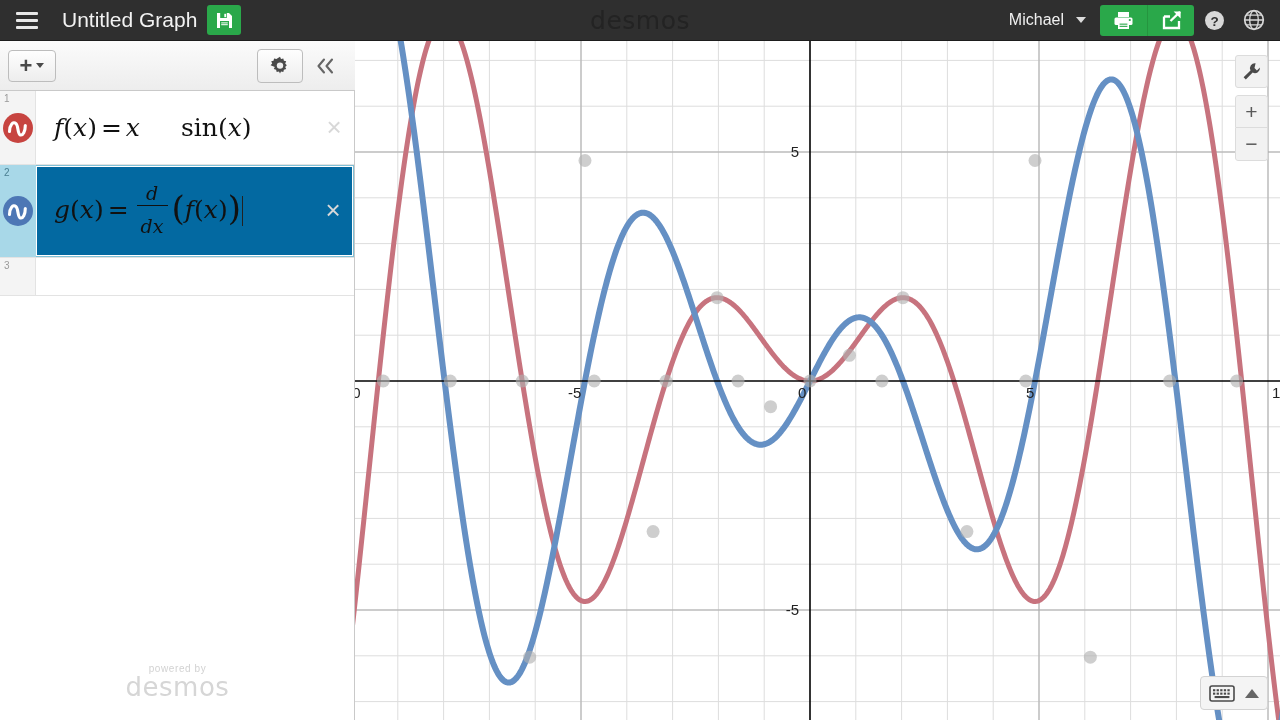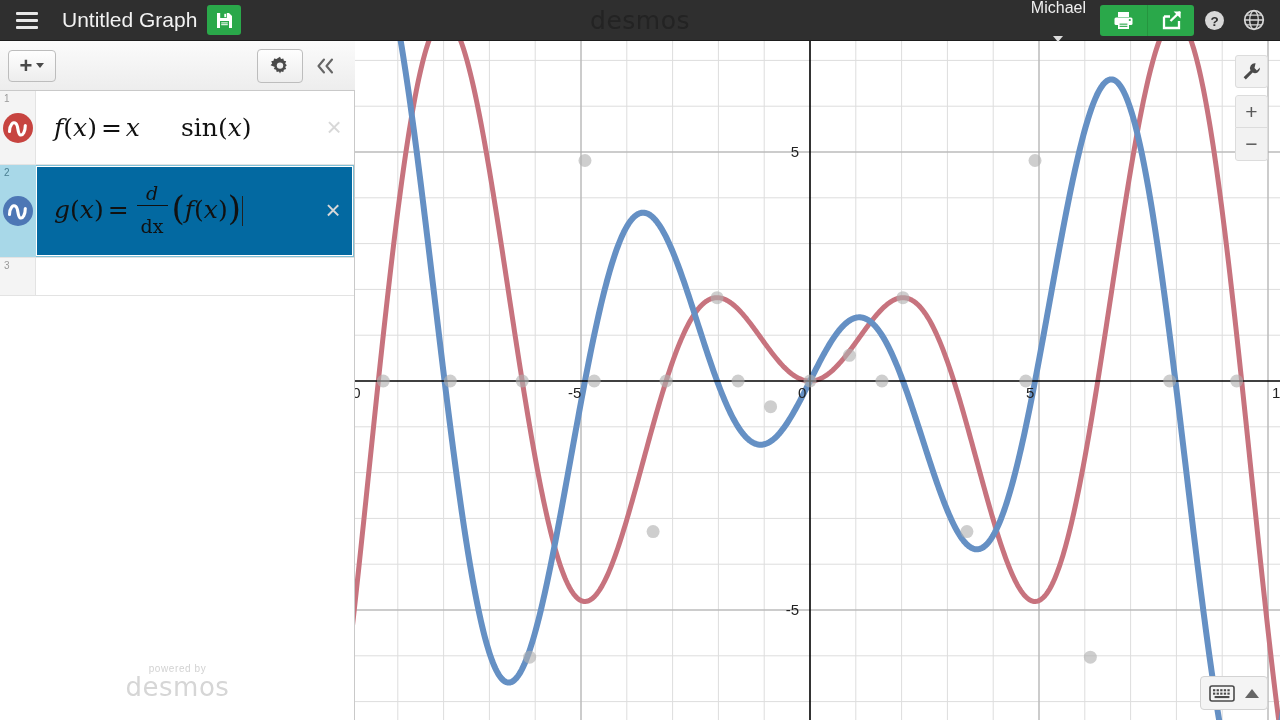--- a/index.html
+++ b/index.html
@@ -43,22 +43,22 @@
     height: 41px; line-height: 41px; text-align: center;
     color: #232323; font-size: 25px; letter-spacing: .5px;
     font-family: "DejaVu Sans", sans-serif;
     pointer-events: none;
   }
   #header-right {
     margin-left: auto; display: flex; align-items: center;
     height: 41px; padding-right: 6px; z-index: 2;
   }
   #user-menu {
-    display: flex; align-items: center; gap: 19px;
-    color: #f0f0f0; font-size: 16px; padding: 0 14px; cursor: pointer; flex-direction: column;
+    display: flex; align-items: center; gap: 12px;
+    color: #f0f0f0; font-size: 16px; padding: 0 14px; cursor: pointer;
   }
   .caret-dn {
     width:0;height:0;border-left:5px solid transparent;
     border-right:5px solid transparent;border-top:6px solid #dcdcdc;
   }
   #green-group { display:flex; height:31px; border-radius:3px; overflow:hidden; background:#2aa84a; }
   #green-group > div {
     width: 47px; display:flex; align-items:center; justify-content:center; cursor:pointer;
   }
   #green-group > div + div { border-left: 1px solid #25953f; }
@@ -159,21 +159,21 @@
   .mop { font-style: normal; padding: 0 4px; }
   .func { font-style: normal; margin-left: 36px; }
   .paren { font-style: normal; }
   .frac {
     display: inline-flex; flex-direction: column;
     align-items: center; vertical-align: middle;
     font-size: 19px; line-height: 1.05; margin: 0 4px;
     position: relative; top: -1px;
   }
   .frac .num { font-style: italic; padding: 0 4px 1px; }
-  .frac .den { padding: 11px 4px 0; border-top: 1.4px solid #111; }
+  .frac .den { font-style: italic; padding: 11px 4px 0; border-top: 1.4px solid #111; }
   .bigparen { font-size: 34px; font-style: normal; font-weight: 300; position: relative; top: 2px; }
   .caret-bar {
     display:inline-block; width:1.5px; height:30px; background:#222;
     margin-left:1px; vertical-align: middle;
   }
 
   #powered {
     position: absolute; bottom: 20px; left: 0; width: 355px;
     text-align: center; pointer-events: none;
   }

